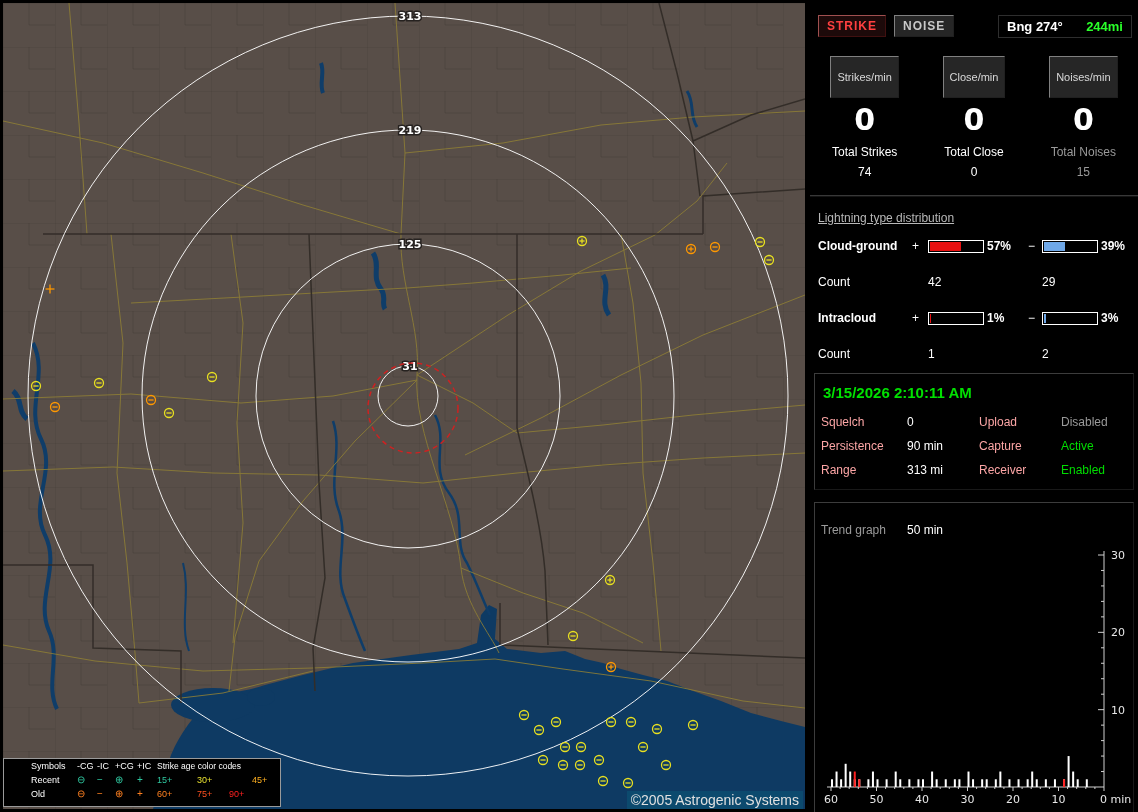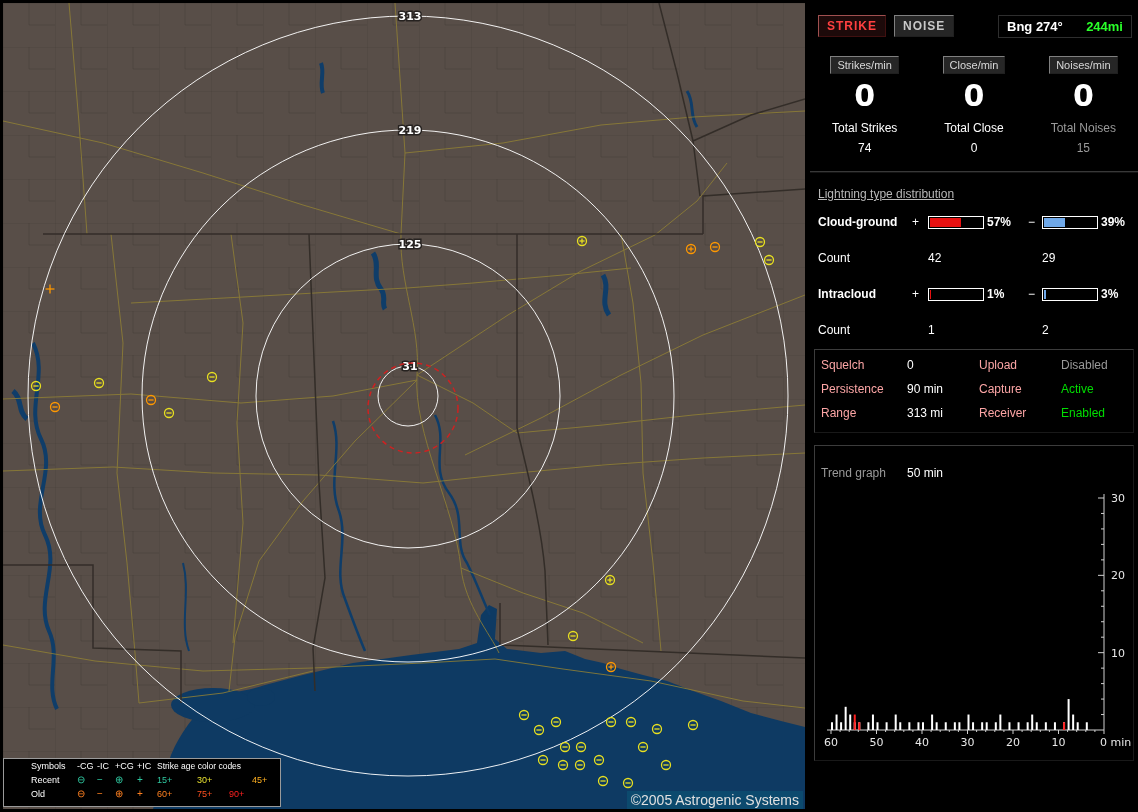--- a/index.html
+++ b/index.html
@@ -17,21 +17,21 @@
   .copyright{position:absolute;right:2px;bottom:0;background:#0c4a6e;color:#e0e0e0;font-size:14px;padding:1px 4px;}
   
   .sidebar{position:absolute;left:810px;top:0;width:328px;height:630px;background:#000;color:#fff;font-size:12px;}
   .sb-top{display:flex;align-items:center;margin:14px 6px 0 8px;height:24px;}
   .btn{font-family:"Liberation Sans",sans-serif;font-weight:bold;font-size:12px;letter-spacing:1px;padding:3px 8px;margin-right:8px;background:#262626;border:1px solid;border-color:#808080 #202020 #202020 #808080;color:#c8c8c8;cursor:pointer;}
   .btn.strike{color:#ff4040;background:#1d0a0a;border-color:#a05050 #401010 #401010 #a05050;}
   .bng-box{margin-left:auto;display:flex;justify-content:space-between;min-width:116px;background:#000;border:1px solid #2e2e2e;padding:3px 8px;font-weight:bold;font-size:13px;}
   .bng-value{color:#2aff2a;margin-left:12px;}
   .counter-row,.totals-row{display:grid;grid-template-columns:1fr 1fr 1fr;text-align:center;}
   .counter-row{margin-top:18px;}
-  .chip{display:inline-block;font-size:11px;color:#d8d8d8;background:#262626;border:1px solid;border-color:#808080 #202020 #202020 #808080;padding:2px 6px;}
+  .chip{display:inline-block;font-size:11px;color:#d8d8d8;background:#262626;border:1px solid;border-color:#808080 #202020 #202020 #808080;padding:14px 6px;}
   .bignum{font:bold 30px "DejaVu Sans",sans-serif;color:#fff;margin-top:4px;}
   .totals-row{margin-top:8px;}
   .total-value{margin-top:6px;}
   .divider{margin-top:16px;border-top:1px solid #383838;border-bottom:1px solid #141414;}
   .dist{margin:14px 0 5px 8px;}
   .dist-title{color:#b8b8b8;text-decoration:underline;margin-bottom:14px;}
   .dist-grid{display:grid;grid-template-columns:94px 16px 56px 44px 14px 56px 42px;align-items:center;row-gap:22px;}
   .dist-label{font-weight:bold;}
   .pct{font-weight:bold;padding-left:3px;}
   .bar{height:11px;border:1px solid #fff;background:#000;position:relative;display:block;}
@@ -376,20 +376,21 @@
         <span></span>
         <span>1</span>
         <span></span>
           <span></span>
         <span>2</span>
         <span></span>
       </div>
     </div>
 
     <div class="info-box">
+      <div class="datetime">3/15/2026 2:10:11 AM</div>
       <div class="grid4">
         <span class="lab">Squelch</span>
         <span class="val">0</span>
         <span class="lab">Upload</span>
         <span class="dim">Disabled</span>
 
         <span class="lab">Persistence</span>
         <span class="val">90 min</span>
         <span class="lab">Capture</span>
         <span class="ok">Active</span>

